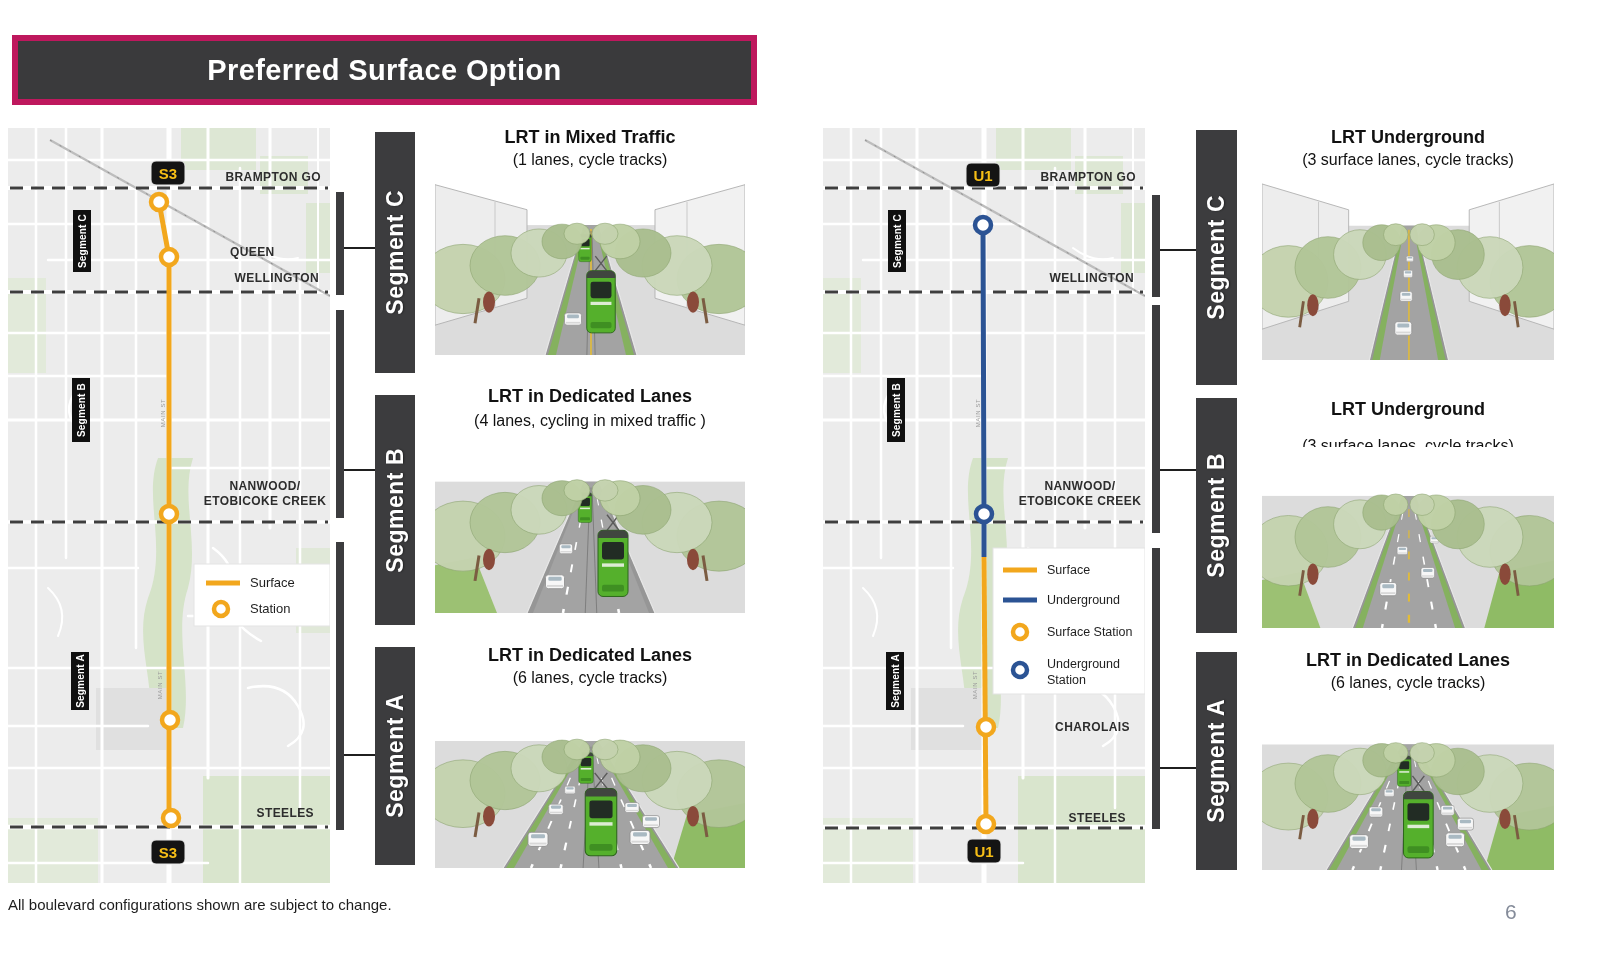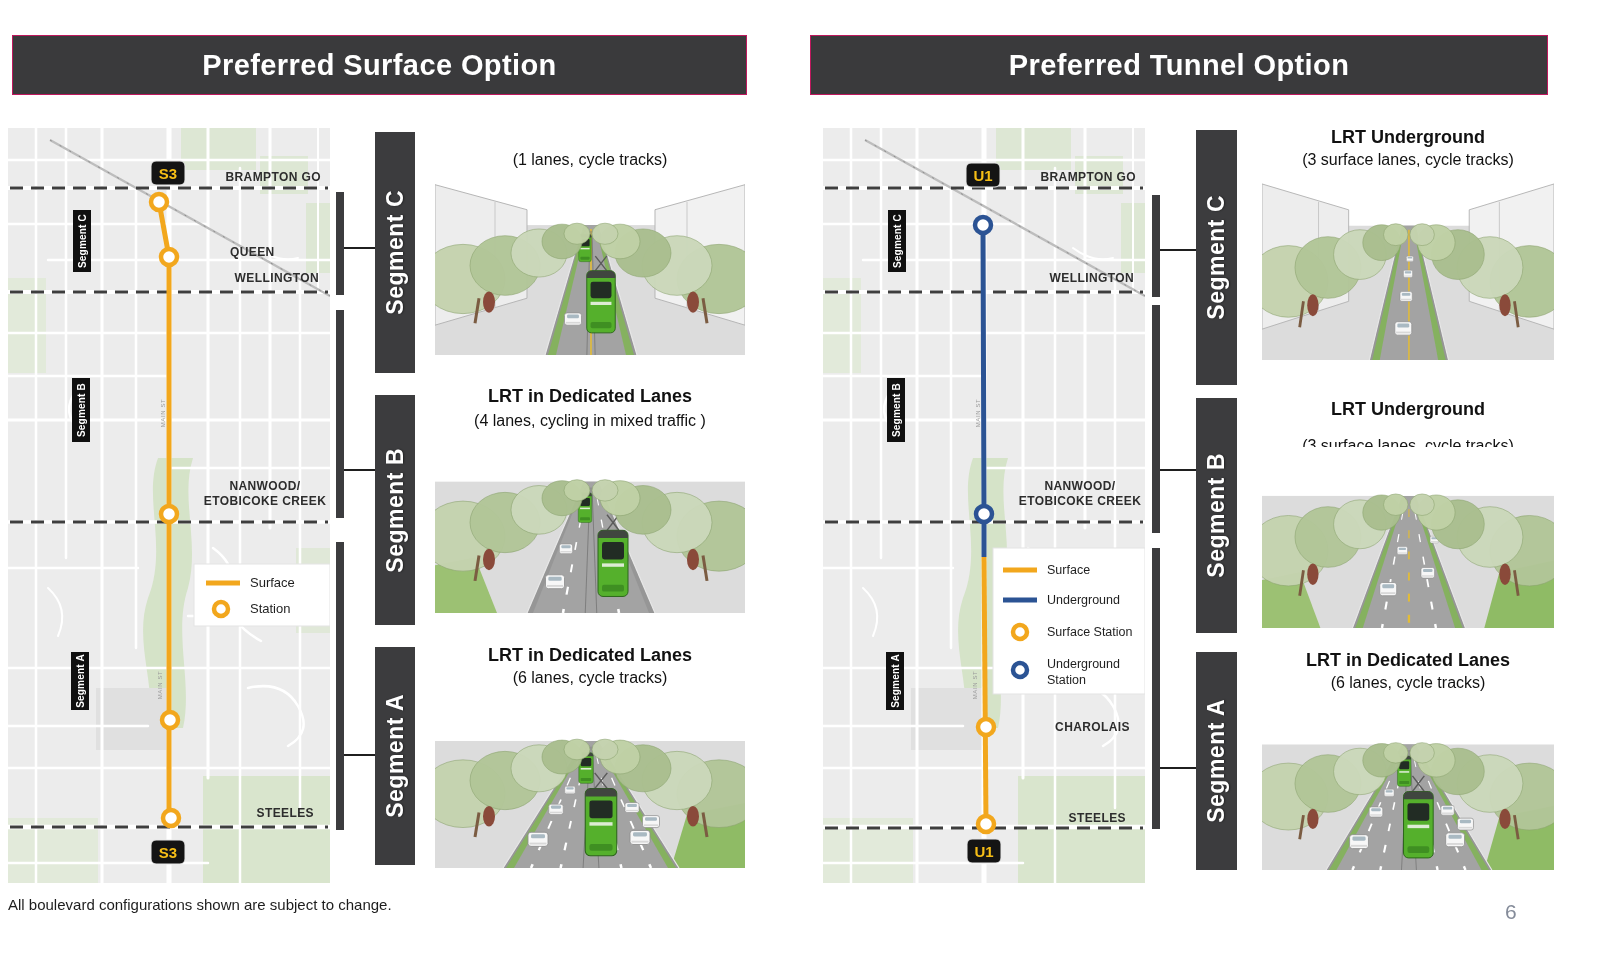--- a/index.html
+++ b/index.html
@@ -1,21 +1,21 @@
 <!DOCTYPE html>
 <html style="--c-surface: #F2A71D; --c-underground: #2B5394; --c-header-bg: #3A3A3C; --c-bar-bg: #3C3C3E; --c-badge-bg: #141414; --c-badge-text: #F6BE16;"><head>
 <meta charset="utf-8">
 <style>
   html,body{margin:0;padding:0;background:#ffffff;}
   #page{position:relative;width:1600px;height:958px;background:#ffffff;overflow:hidden;
         font-family:"Liberation Sans","DejaVu Sans",sans-serif;}
   .abs{position:absolute;}
   .header{background:var(--c-header-bg,#3A3A3C);color:#fff;font-weight:bold;font-size:29px;
           display:flex;align-items:center;justify-content:center;letter-spacing:.4px;
-          border:1px solid #be185d;}
+          border:6px solid #be185d;}
   .bracket{background:var(--c-bar-bg,#3C3C3E);width:8px;}
   .connector{background:#1f1f1f;height:2px;}
   .segbar{background:var(--c-bar-bg,#3C3C3E);display:flex;align-items:center;justify-content:center;}
   .segbar span{writing-mode:vertical-rl;transform:rotate(180deg);color:#fff;font-weight:bold;
                font-size:23px;letter-spacing:.5px;text-shadow:0 1px 2px rgba(0,0,0,.45);white-space:nowrap;}
   .cap-title{font-weight:bold;font-size:18px;color:#111;text-align:center;}
   .cap-sub{font-size:16px;color:#111;text-align:center;}
   .scene{background:#fff;}
   .scene svg{width:100%;height:100%;display:block;}
   .footnote{font-size:15px;color:#1d1d1d;}
@@ -163,20 +163,21 @@
   <div class="segbar abs" style="left:375px;top:132px;width:40px;height:241px;">
     <span>Segment C</span>
     </div>
   <div class="segbar abs" style="left:375px;top:395px;width:40px;height:230px;">
     <span>Segment B</span>
     </div>
   <div class="segbar abs" style="left:375px;top:647px;width:40px;height:218px;">
     <span>Segment A</span>
     </div>
 
+  <div class="cap-title abs" style="left:435px;top:127px;width:310px;">LRT in Mixed Traffic</div>
   <div class="cap-sub abs" style="left:435px;top:151px;width:310px;">(1 lanes, cycle tracks)</div>
   <div class="scene abs" style="left:435px;top:177px;width:310px;height:178px;">
       <svg viewBox="0 0 310 185" preserveAspectRatio="none">
         <rect width="310" height="185" fill="#ffffff"></rect>
         <rect y="50" width="310" height="135" fill="#dcdcdc"></rect>
         <polygon points="0,8 92,34 92,126 0,154" fill="#ededed" stroke="#b5b5b5" stroke-width="1"></polygon>
         <line x1="60" y1="26" x2="60" y2="136" stroke="#c8c8c8"></line>
         <polygon points="310,8 220,34 220,126 310,154" fill="#f1f1f1" stroke="#b5b5b5" stroke-width="1"></polygon>
         <line x1="252" y1="26" x2="252" y2="136" stroke="#c8c8c8"></line>
         <polygon points="148,50 164,50 202,185 110,185" fill="#969696"></polygon>
@@ -395,23 +396,20 @@
         <ellipse cx="185" cy="67" rx="20" ry="18" fill="#c0d1a6" stroke="#8aa26e" stroke-width="0.6" opacity="0.97"></ellipse>
         <ellipse cx="142" cy="59" rx="13" ry="11" fill="#c0d1a6" stroke="#8aa26e" stroke-width="0.6" opacity="0.97"></ellipse>
         <ellipse cx="170" cy="59" rx="13" ry="11" fill="#c5d3af" stroke="#8aa26e" stroke-width="0.6" opacity="0.97"></ellipse>
         <ellipse cx="54" cy="130" rx="6" ry="11" fill="#8a4a3a"></ellipse>
         <ellipse cx="258" cy="130" rx="6" ry="11" fill="#8a4a3a"></ellipse>
         <path d="M40,152 l4,-26" stroke="#7b5c42" stroke-width="3" fill="none"></path>
         <path d="M272,152 l-4,-26" stroke="#7b5c42" stroke-width="3" fill="none"></path>
       </svg>
     </div>
 
-  <div class="header abs" style="left:810px;top:35px;width:736px;height:58px;">
-    <span>Preferred Tunnel Option</span>
-  </div>
 
   <svg class="abs" style="left:823px;top:128px;" width="322" height="755" viewBox="0 0 322 755">
     <use href="#mapbg"></use>
     <line class="bound" x1="2" y1="60" x2="320" y2="60"></line>
     <line class="bound" x1="2" y1="164" x2="320" y2="164"></line>
     <line class="bound" x1="2" y1="394" x2="320" y2="394"></line>
     <line class="bound" x1="2" y1="700" x2="320" y2="700"></line>
 
     <polyline class="route-underground" stroke-width="5" points="160,97 161,386 161,429"></polyline>
     <polyline class="route-surface" stroke-width="5" points="161,429 163,696"></polyline>

